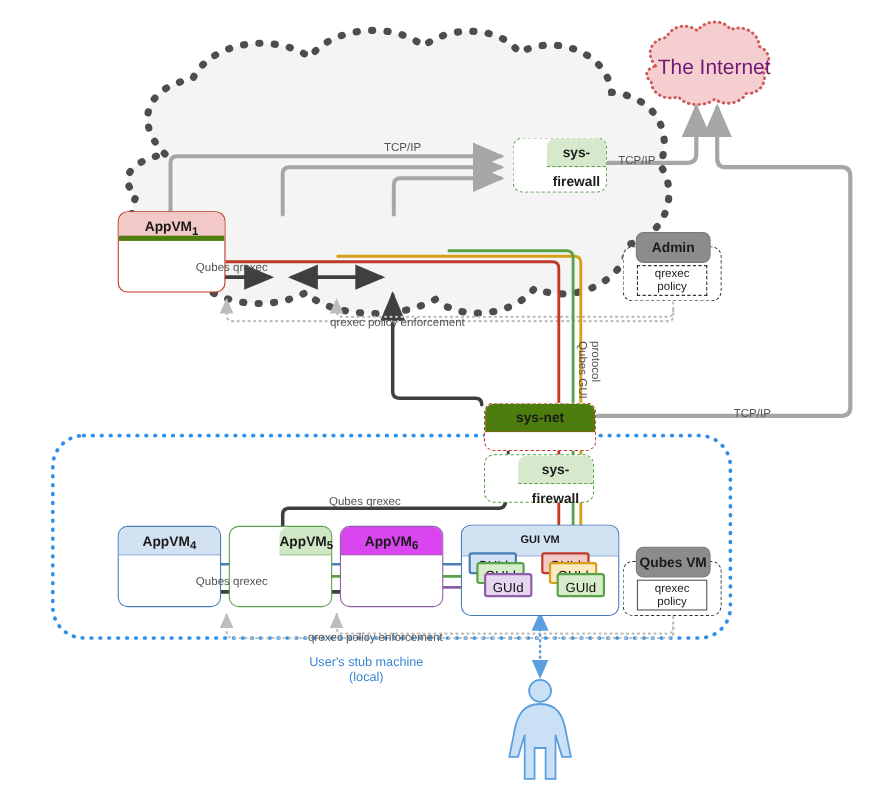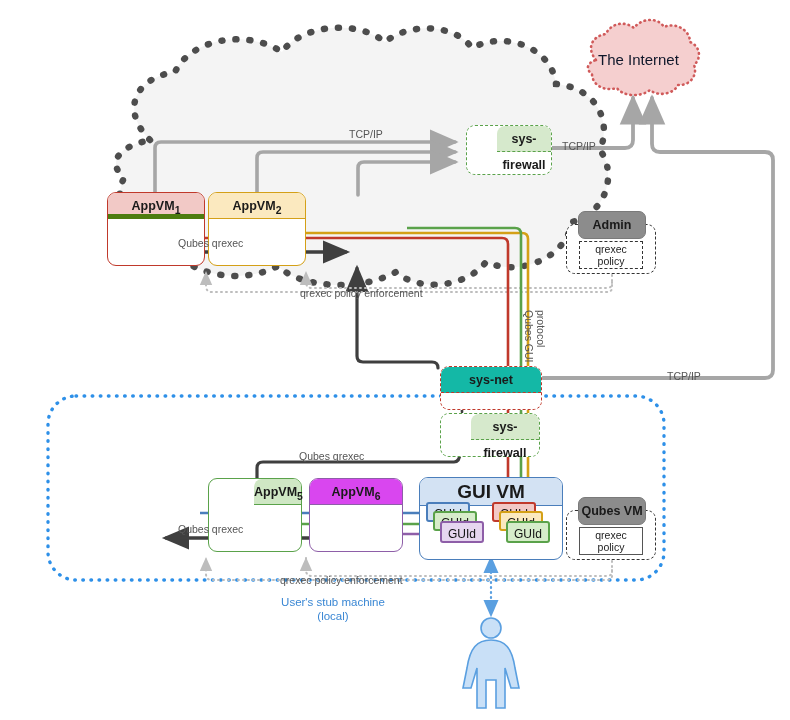--- a/index.html
+++ b/index.html
@@ -29,25 +29,25 @@
   .vm.green .hdr{background:#cfe7c4;border-bottom:1px solid #5aa24a;}
   .vm.blue  {border:1.6px solid #4a7ebb;}
   .vm.blue  .hdr{background:#d3e2f3;border-bottom:1px solid #4a7ebb;}
   .vm.purple{border:1.6px solid #8e5ea8;}
   .vm.purple .hdr{background:#d946ef;border-bottom:1px solid #8e5ea8;}
 
   
   .vm.dash-green{border:1.6px dashed #5aa24a;padding-left:30px;}
   .vm.dash-green .hdr{background:#d6e9cc;border-bottom:1px dashed #5aa24a;}
   .vm.dash-red{border:1.6px dashed #c0392b;}
-  .vm.dash-red .hdr{background:#14b8a6;border-bottom:1px dashed #c0392b;}
+  .vm.dash-red .hdr{background:#4d7c0f;border-bottom:1px dashed #c0392b;}
 
   
   .vm.guivm{border:1.6px solid #4a7ebb;}
-  .vm.guivm .hdr{background:#d3e2f3;border-bottom:1px solid #4a7ebb;height:28px;line-height:28px;font-size:19px;}
+  .vm.guivm .hdr{background:#d3e2f3;border-bottom:1px solid #4a7ebb;height:28px;line-height:28px;font-size:10px;}
 
   
   .adminbox{position:absolute;}
   .adminbox .abody{
     position:absolute;left:0;top:13px;width:100%;height:50px;
     box-sizing:border-box;border:1.4px dashed #333;border-radius:9px;background:#ffffff;
   }
   .adminbox .ahdr{
     position:absolute;left:12px;top:0;width:calc(100% - 24px);height:26px;line-height:26px;
     text-align:center;background:#8c8c8c;color:#1a1a1a;font-size:12.5px;font-weight:bold;
@@ -70,21 +70,21 @@
   .guid.g-green {background:#d6ecca;border:2px solid #5aa24a;}
   .guid.g-purple{background:#e6d6ef;border:2px solid #8e5ea8;}
   .guid.g-red   {background:#f2c9c6;border:2px solid #c0392b;}
   .guid.g-yellow{background:#fbe9bf;border:2px solid #d4a017;}
 
   
   .lbl{position:absolute;font-size:10.5px;color:#555;white-space:nowrap;}
   .lbl.blue{color:#3a87d4;font-size:11.5px;text-align:center;}
   .lbl.vert{transform-origin:left top;}
   .internet-label{
-    position:absolute;font-size:15px;color:#0f172a;white-space:nowrap;
+    position:absolute;font-size:19px;color:#701a75;white-space:nowrap;
   }
 </style>
 </head>
 <body>
 
 <div id="stage">
 
   <svg id="canvas" viewBox="0 0 790 720">
     <defs>
       <marker id="arrowDark" markerWidth="9" markerHeight="9" refX="7.5" refY="4" orient="auto">
@@ -232,44 +232,44 @@
 
   <div class="vm dash-green" style="left:466px;top:125px;width:86px;height:50px;">
     <div class="hdr">sys-firewall</div>
     <div class="body"></div>
   </div>
 
   <div class="vm red" style="left:107px;top:192px;width:98px;height:74px;">
     <div class="hdr"><span>AppVM</span><sub>1</sub></div>
     <div class="body"></div>
   </div>
-  <div class="vm yellow" style="left:208px;top:192px;width:98px;height:74px;">
-    <div class="hdr"><span>AppVM</span><sub>2</sub></div>
-    <div class="body"></div>
-  </div>
 
   <div class="adminbox" style="left:566px;top:211px;width:90px;">
     <div class="abody"></div>
     <div class="ahdr">Admin stub</div>
     <div class="policy dashed">
       <div>qrexec</div>
       <div>policy</div>
     </div>
   </div>
 
   <div class="vm dash-red" style="left:440px;top:366px;width:102px;height:44px;">
     <div class="hdr">sys-net</div>
     <div class="body"></div>
   </div>
 
   <div class="vm dash-green" style="left:440px;top:413px;width:100px;height:44px;">
     <div class="hdr">sys-firewall</div>
     <div class="body"></div>
   </div>
 
+  <div class="vm blue" style="left:107px;top:478px;width:94px;height:74px;">
+    <div class="hdr"><span>AppVM</span><sub>4</sub></div>
+    <div class="body"></div>
+  </div>
   <div class="vm green" style="left:208px;top:478px;width:94px;height:74px;padding-left:45px;">
     <div class="hdr"><span>AppVM</span><sub>5</sub></div>
     <div class="body"></div>
   </div>
   <div class="vm purple" style="left:309px;top:478px;width:94px;height:74px;">
     <div class="hdr"><span>AppVM</span><sub>6</sub></div>
     <div class="body"></div>
   </div>
 
   <div class="vm guivm" style="left:419px;top:477px;width:144px;height:83px;">

